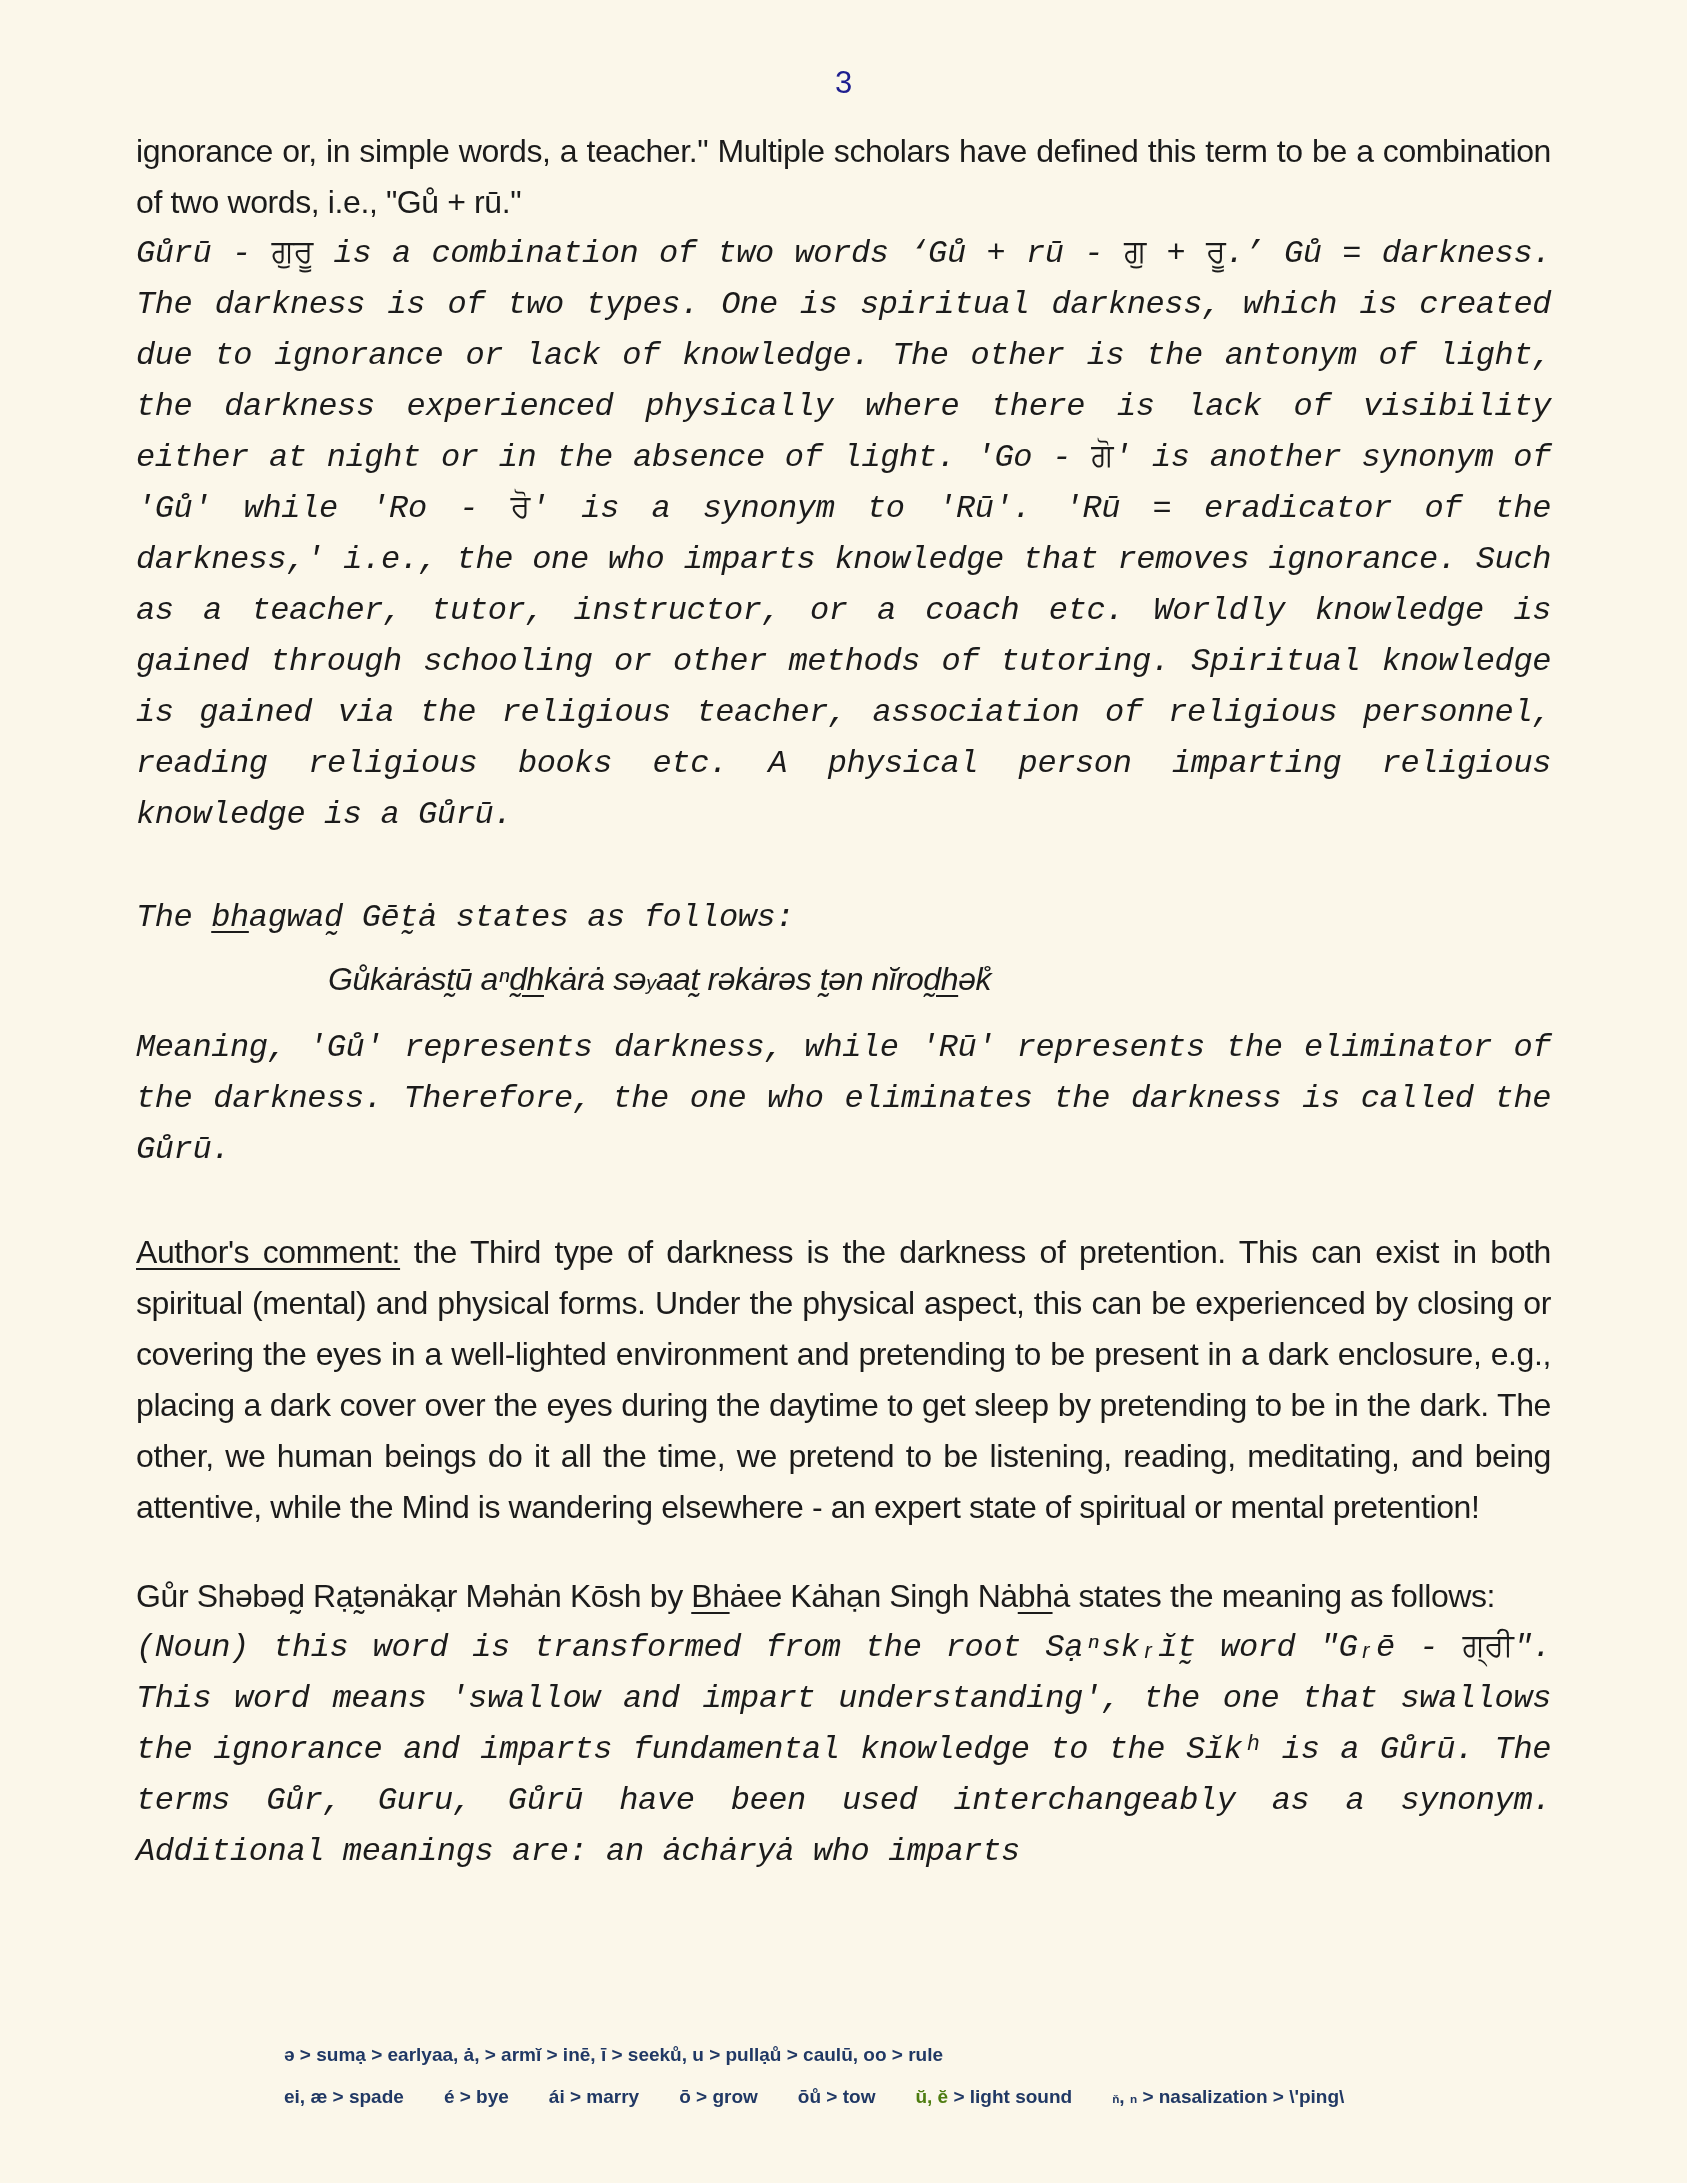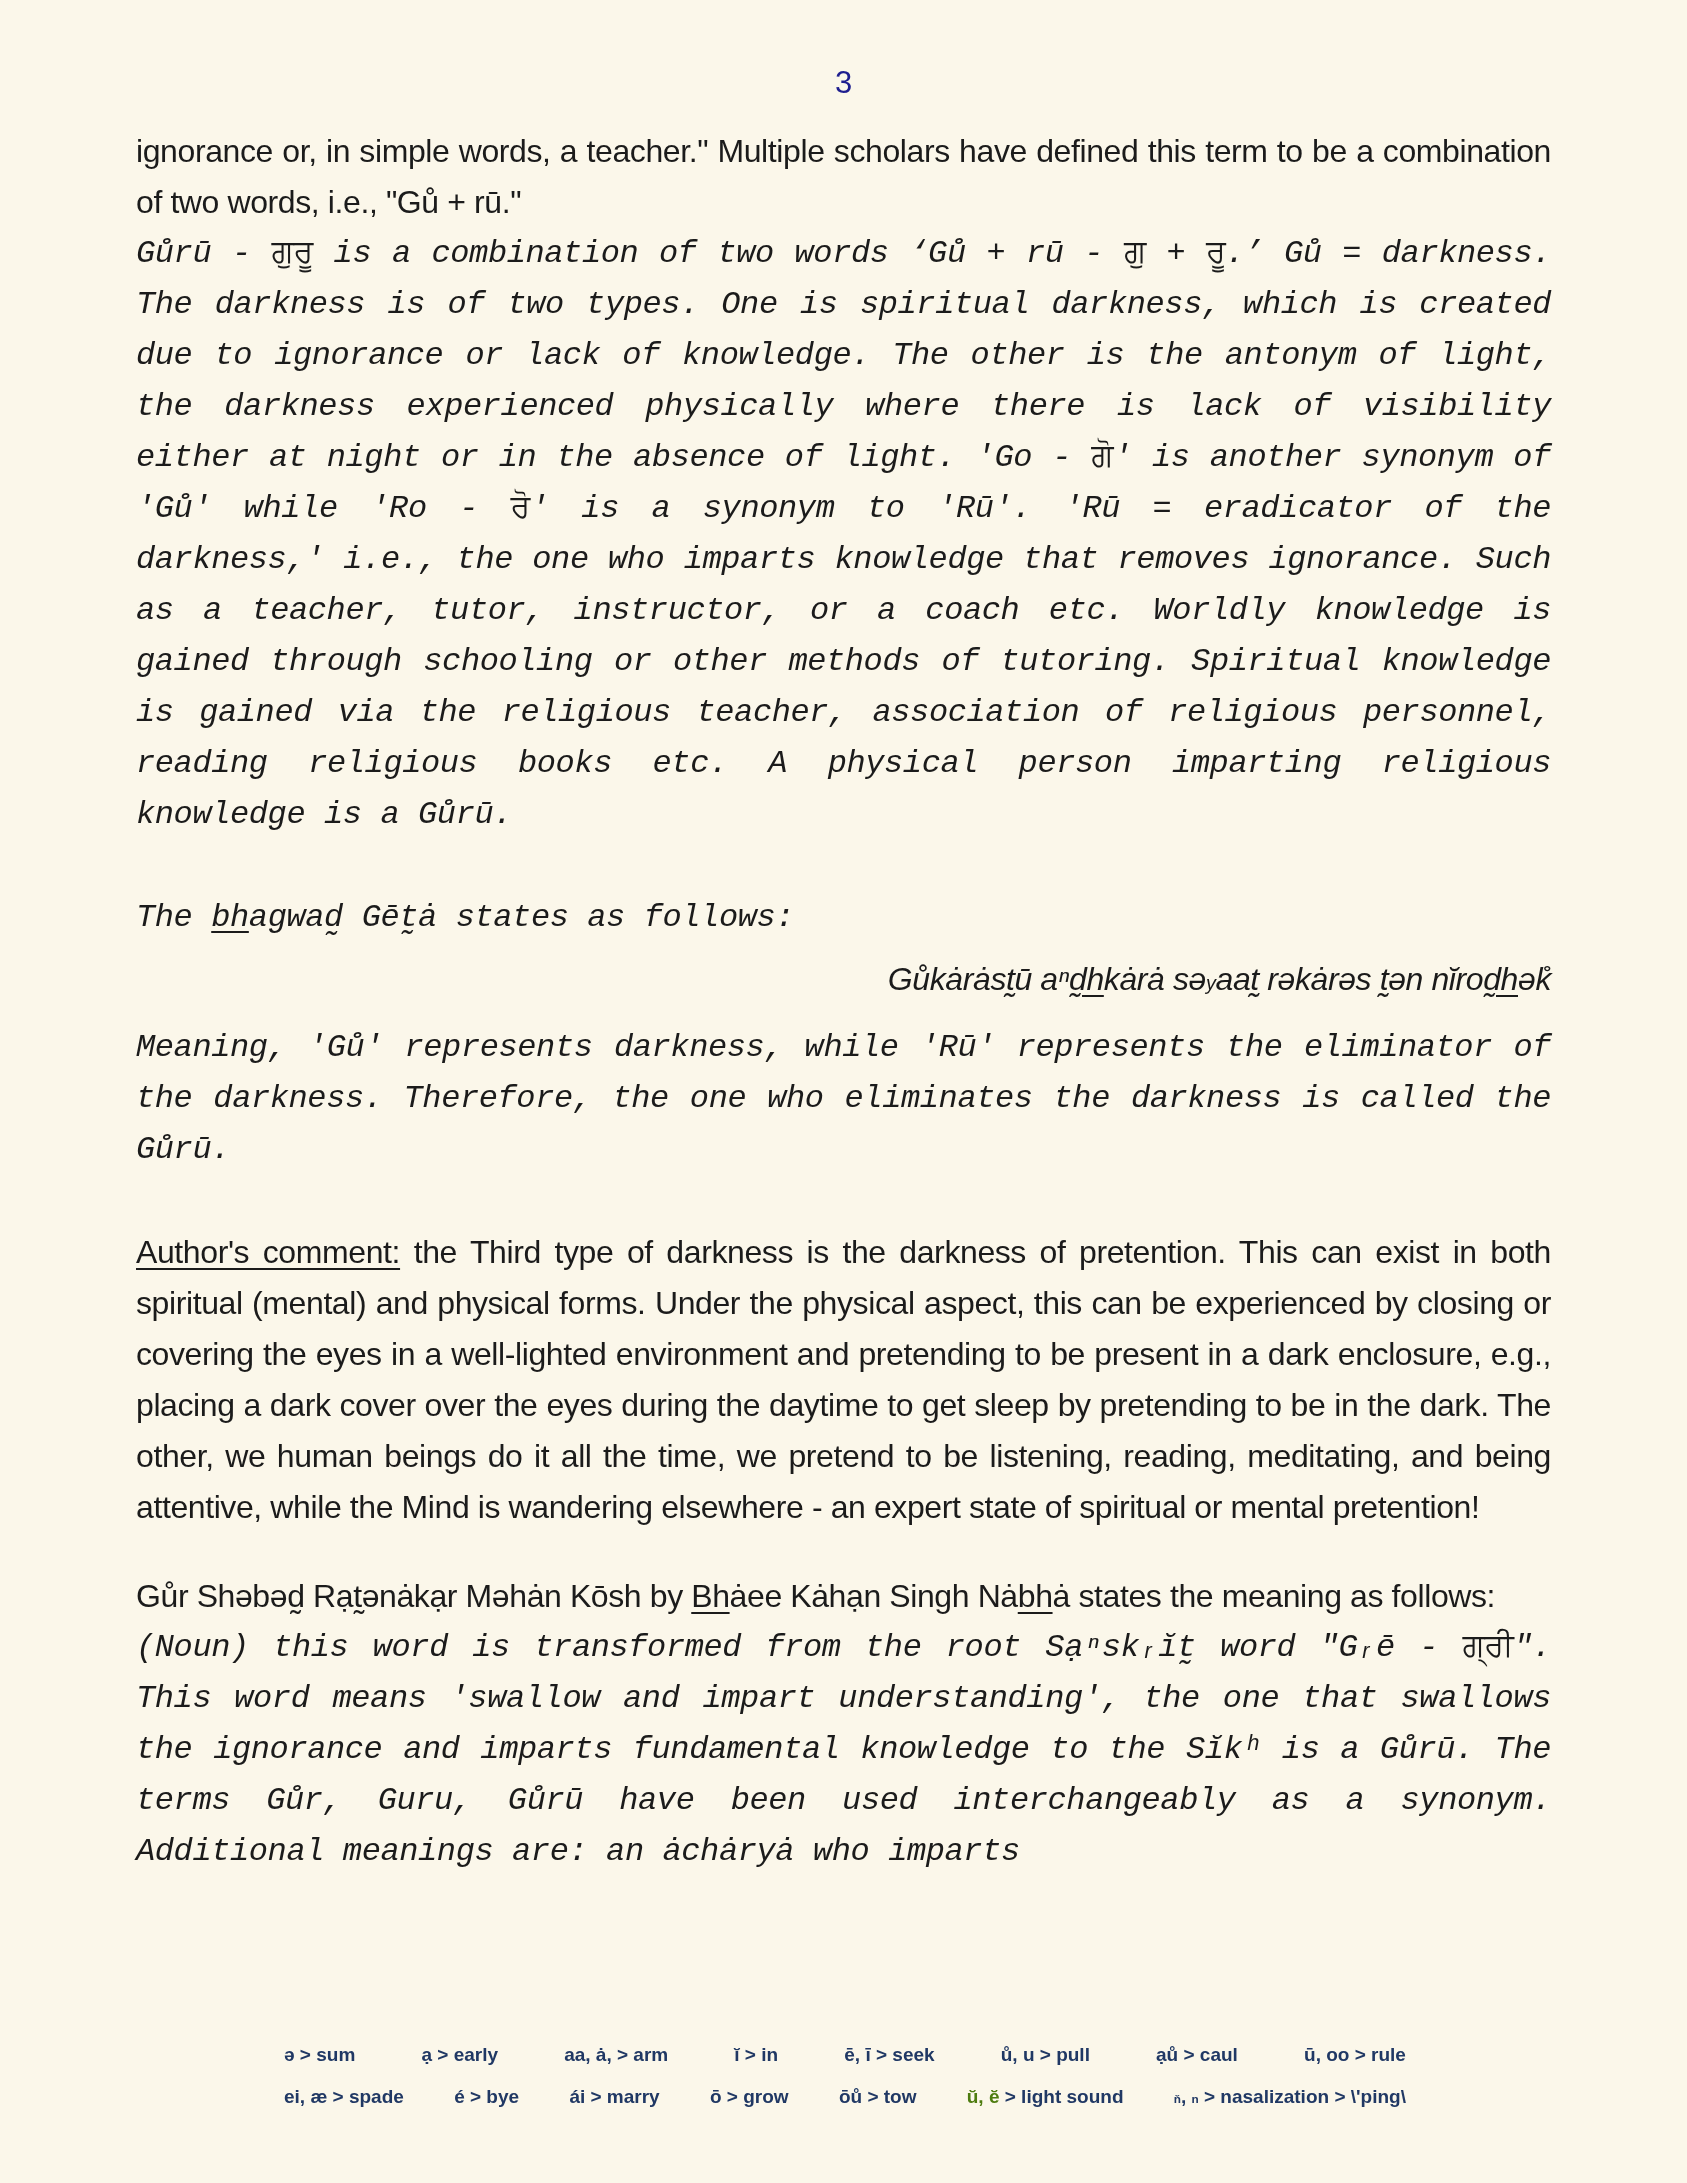--- a/index.html
+++ b/index.html
@@ -25,40 +25,40 @@
     margin:0;
     font-size:32px;
     line-height:51px;
     letter-spacing:-0.4px;
     text-align:justify;
   }
   p.italic { font-style:italic;font-family:Liberation Mono, monospace; }
   p.verse {
     font-style:italic;
     padding-left:192px;
-    text-align:right;
+    text-align:left;
     margin-top:10.6px;
     margin-bottom:17px;
   }
   p.gap { margin-top:52px; }
   p.gap-md { margin-top:38px; }
   p.gap-sm { margin-top:13.2px; }
   u { text-underline-offset:4.6px; text-decoration-thickness:2px; }
   sub { font-size:62%; line-height:0; vertical-align:-14%; }
   sup { font-size:62%; line-height:0; vertical-align:42%; }
   .gurmukhi { font-style:normal; }
   .gray { color:#4d7c0f; }
   .footer {
     position:absolute; left:284px; right:281px; bottom:71px;
     color:#203864;
     font-size:19px; font-weight:600;
     font-style:normal;
   }
   .footer-row {
-    display:flex; justify-content:space-between; align-items:baseline;
+    display:flex; align-items:baseline;
     line-height:30px;
   }
   .footer-row + .footer-row { margin-top:12px;gap:40px; }
   .footer sup { vertical-align:60%; }
 </style>
 </head>
 <body>
 
 <div class="page" style="background: rgb(251, 247, 234); color: rgb(27, 27, 27);">
 

